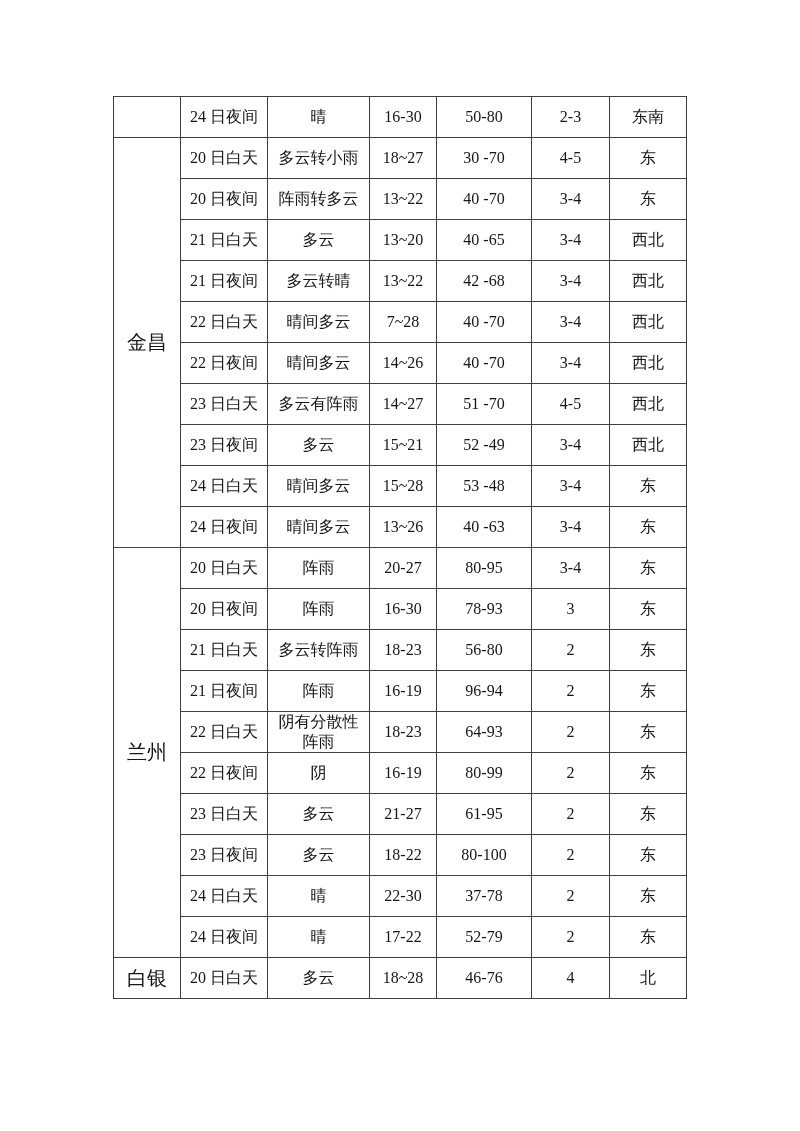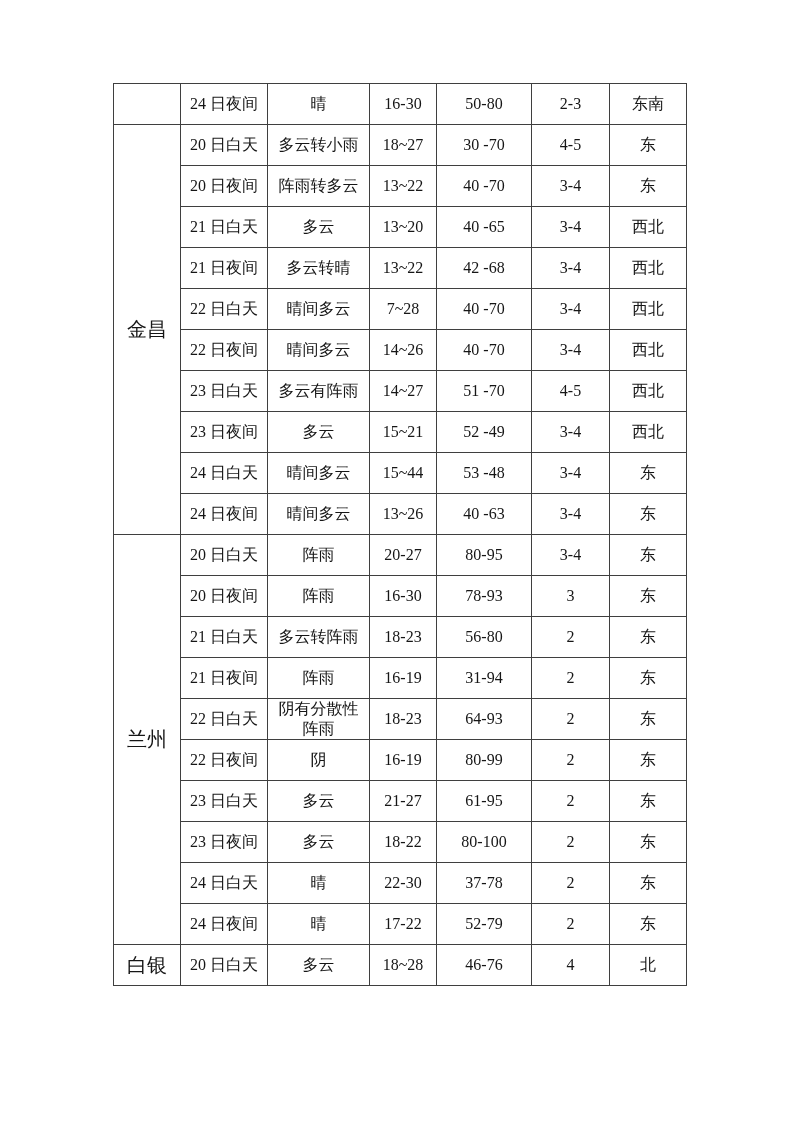--- a/index.html
+++ b/index.html
@@ -18,21 +18,21 @@
     position: absolute;
     left: 0; top: 0;
     width: 800px;
     height: 1131px;
     background: #ffffff;
     overflow: hidden;
   }
   table.forecast {
     position: absolute;
     left: 113px;
-    top: 83px;
+    top: 96px;
     border-collapse: collapse;
     table-layout: fixed;
     width: 574px;
   }
   table.forecast td {
     border: 1px solid #3f3f3f;
     text-align: center;
     vertical-align: middle;
     font-size: 16px;
     line-height: 1.25;
@@ -141,21 +141,21 @@
           <td>23 日夜间</td>
           <td class="weather-cell">多云</td>
           <td>15~21</td>
           <td>52 -49</td>
           <td>3-4</td>
           <td>西北</td>
         </tr>
         <tr>
           <td>24 日白天</td>
           <td class="weather-cell">晴间多云</td>
-          <td>15~44</td>
+          <td>15~28</td>
           <td>53 -48</td>
           <td>3-4</td>
           <td>东</td>
         </tr>
         <tr>
           <td>24 日夜间</td>
           <td class="weather-cell">晴间多云</td>
           <td>13~26</td>
           <td>40 -63</td>
           <td>3-4</td>
@@ -183,21 +183,21 @@
           <td class="weather-cell">多云转阵雨</td>
           <td>18-23</td>
           <td>56-80</td>
           <td>2</td>
           <td>东</td>
         </tr>
         <tr>
           <td>21 日夜间</td>
           <td class="weather-cell">阵雨</td>
           <td>16-19</td>
-          <td>31-94</td>
+          <td>96-94</td>
           <td>2</td>
           <td>东</td>
         </tr>
         <tr>
           <td>22 日白天</td>
           <td class="weather-cell">阴有分散性阵雨</td>
           <td>18-23</td>
           <td>64-93</td>
           <td>2</td>
           <td>东</td>

